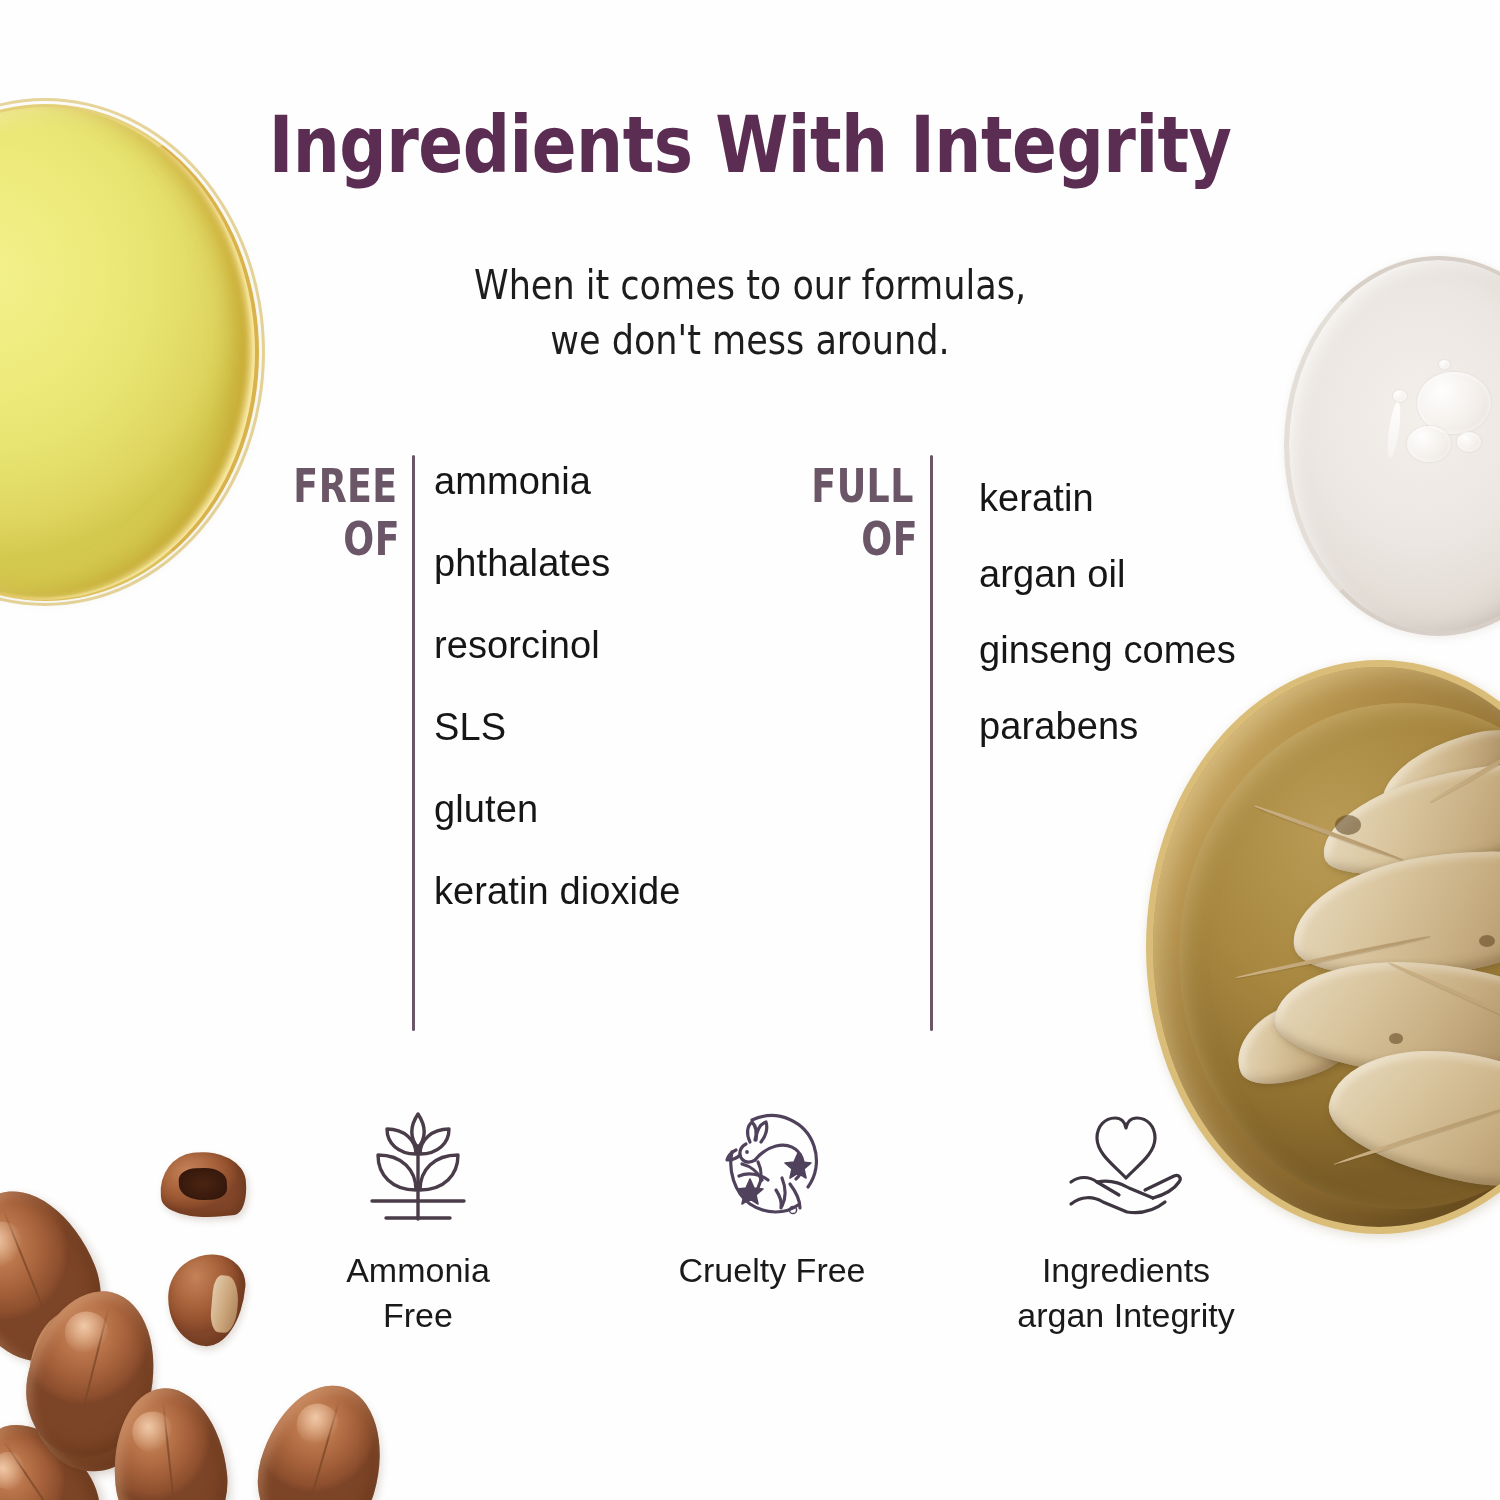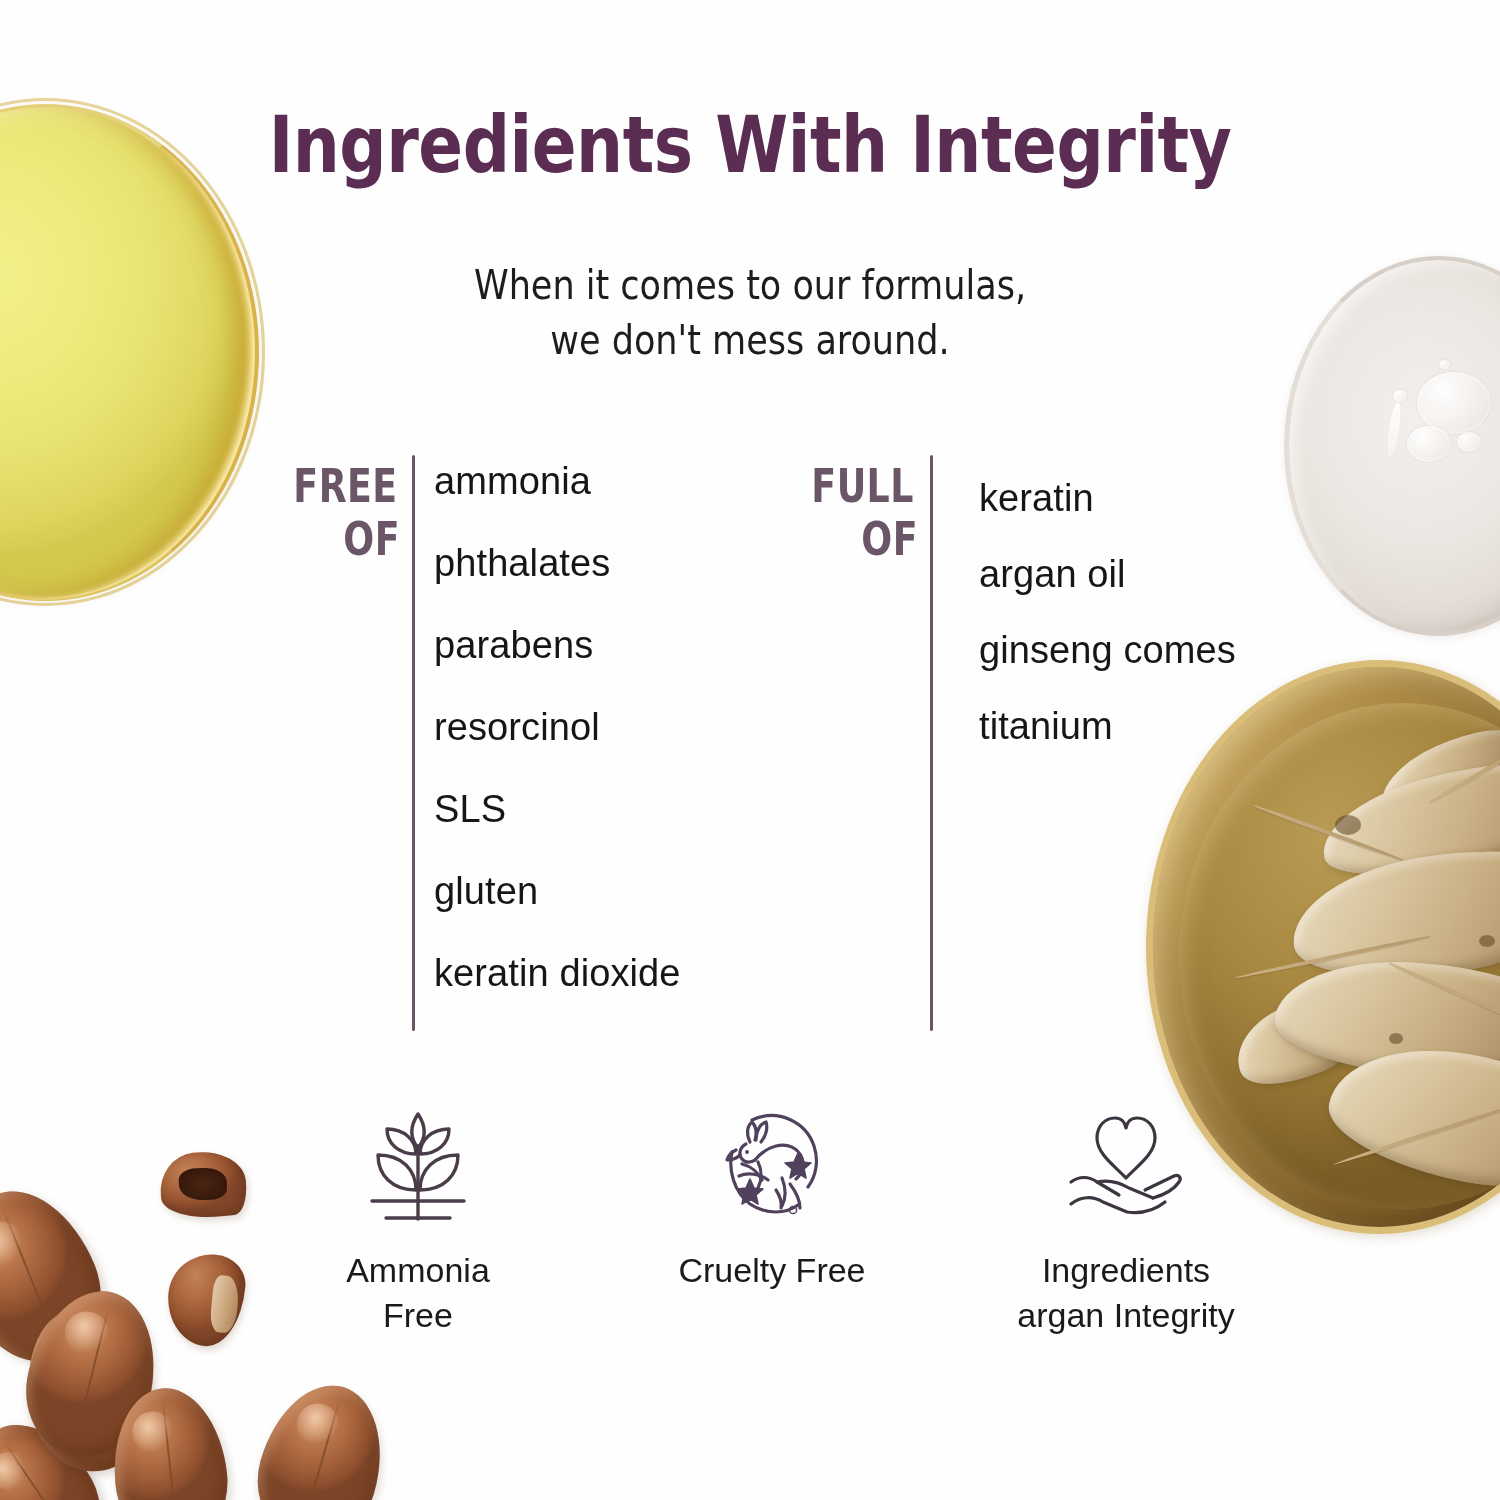--- a/index.html
+++ b/index.html
@@ -249,40 +249,39 @@
 
 <div class="col" id="col-free">
   <div class="col-tag">
     <span class="w1">FREE</span>
     <span class="w2">OF</span>
   </div>
   <div class="col-rule"></div>
   <ul class="col-list">
     <li>ammonia</li>
     <li>phthalates</li>
-    <li>parabens</li>
     <li>resorcinol</li>
     <li>SLS</li>
     <li>gluten</li>
     <li>keratin dioxide</li>
   </ul>
 </div>
 
 <div class="col" id="col-full">
   <div class="col-tag">
     <span class="w1">FULL</span>
     <span class="w2">OF</span>
   </div>
   <div class="col-rule"></div>
   <ul class="col-list">
     <li>keratin</li>
     <li>argan oil</li>
     <li class="wrapped">
       <span>ginseng comes</span>
-      <span>titanium</span>
+      <span>parabens</span>
     </li>
   </ul>
 </div>
 
 <div id="badges">
 
   <div class="badge">
     <div class="badge-icon">
       <svg width="132" height="132" viewBox="0 0 132 132" fill="none" stroke="#4a3c48" stroke-width="3.4" stroke-linecap="round" stroke-linejoin="round">
         <path d="M66 14 C74 26 74 38 66 48 C58 38 58 26 66 14 Z"></path>

